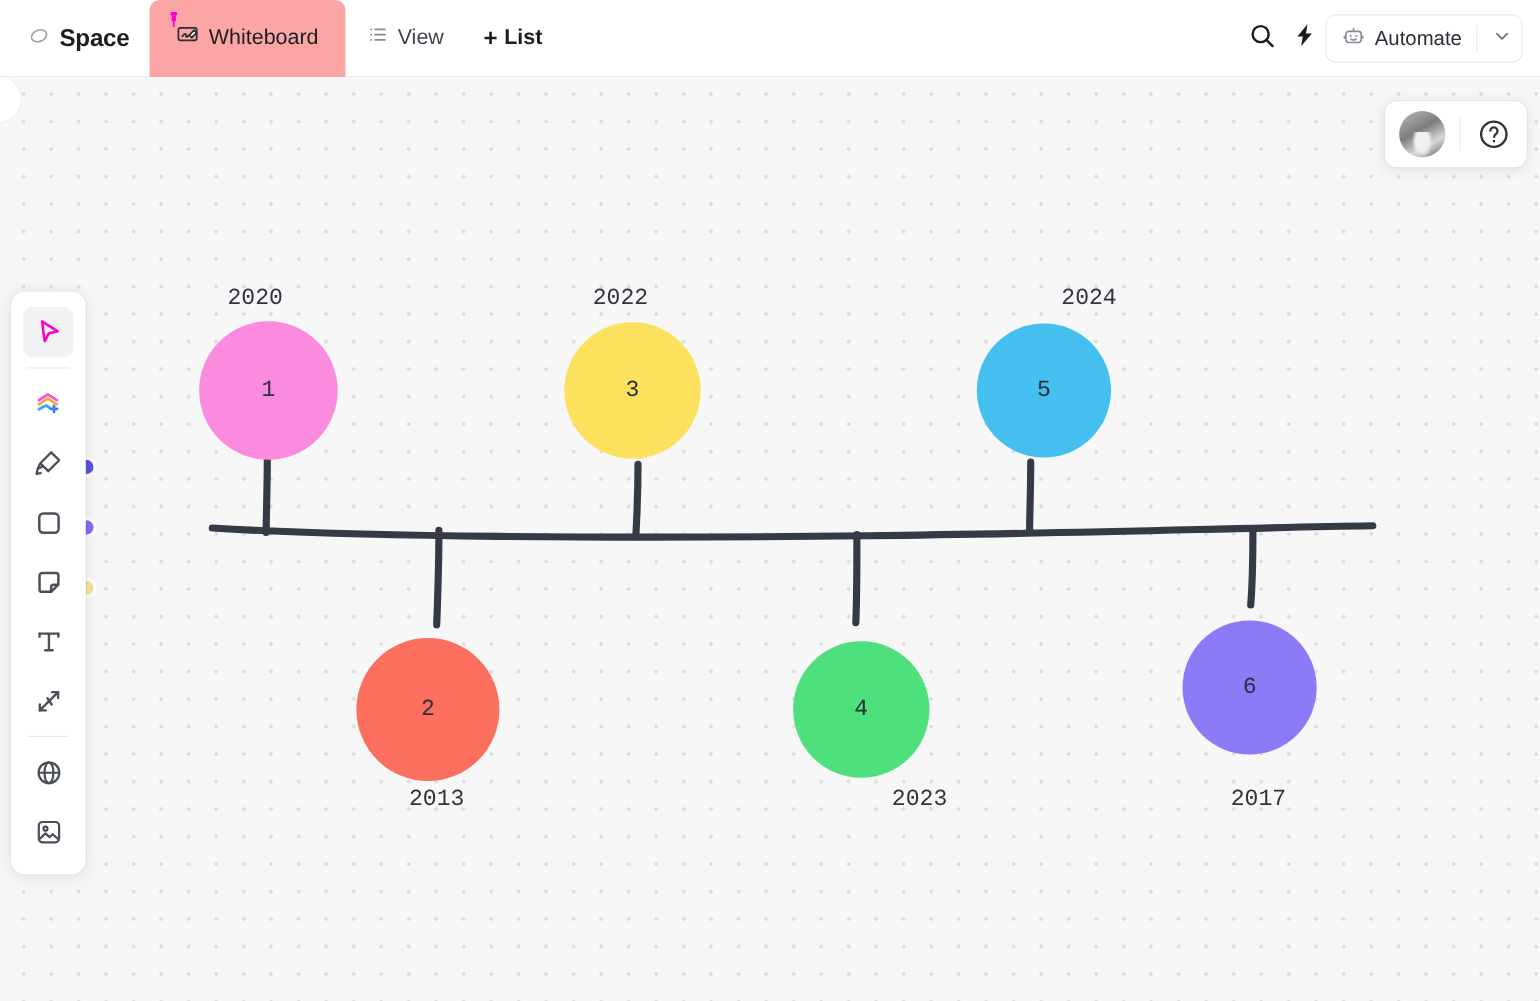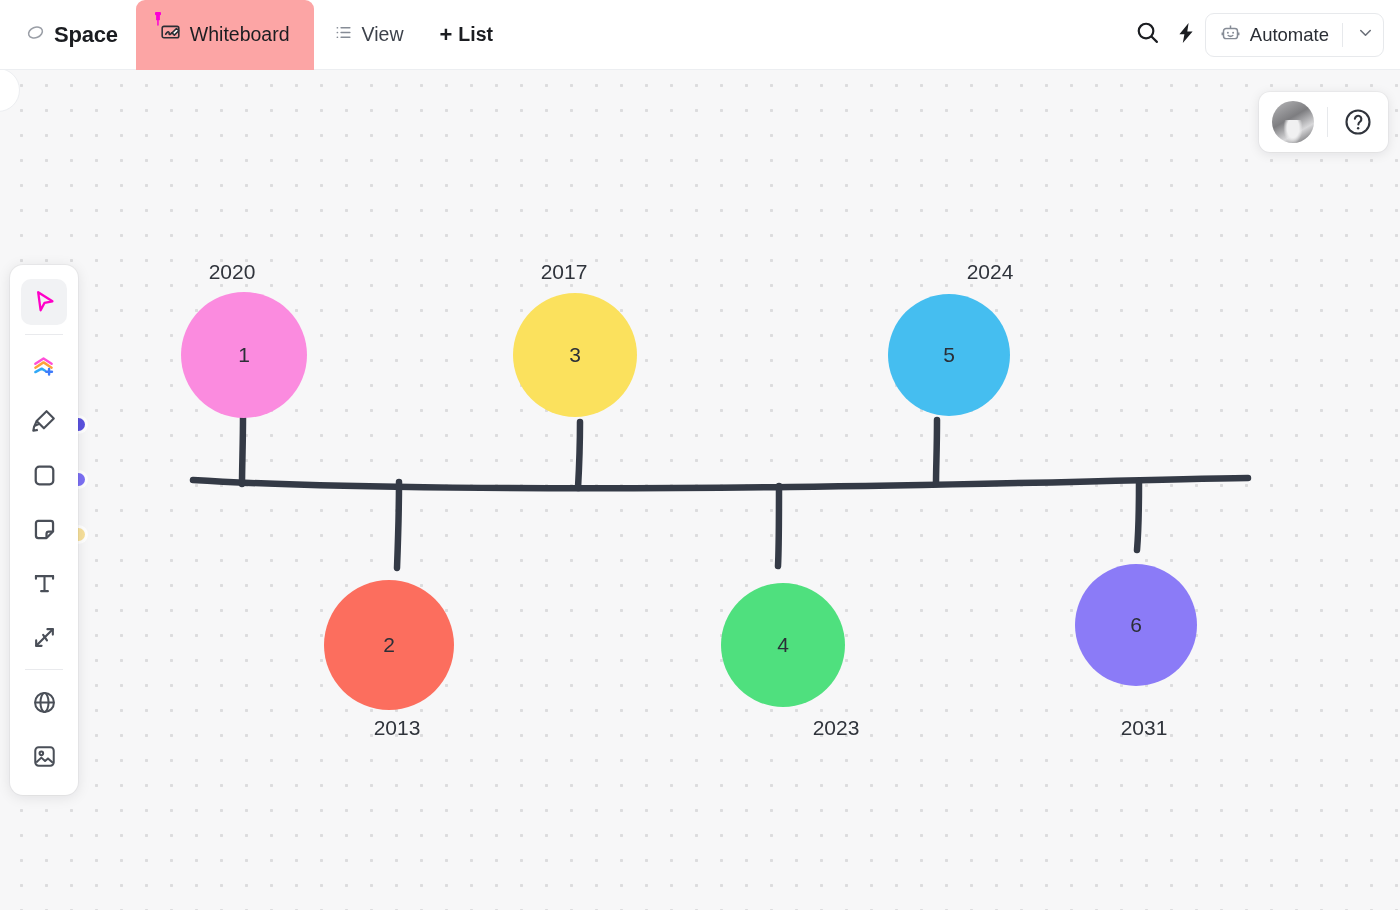--- a/index.html
+++ b/index.html
@@ -77,20 +77,21 @@
 
   
   .canvas {
     position: absolute; top: 70px; left: 0;
     width: 1400px; height: 840px;
     background-color: #f7f7f8;
     background-image: radial-gradient(circle, #dcdcde 1.4px, transparent 1.5px);
     background-size: 25px 25px;
     background-position: 9px 3px;
     overflow: hidden;
+    font-family: Liberation Mono, monospace;
   }
 
   
   .edge-widget {
     position: absolute; top: -2px; left: -24px;
     width: 44px; height: 44px; border-radius: 50%;
     background: #fff; border: 1px solid #eceef1;
     display: flex; align-items: center; justify-content: center;
     z-index: 5;
   }
@@ -273,39 +274,39 @@
       <div class="yr" style="left:232px; top:190px;">2020</div>
       <div class="node" style="left:181px; top:222px; width:126px; height:126px; background:#FB8BDF;">
         <span>1</span>
       </div>
 
       <div class="node" style="left:324px; top:510px; width:130px; height:130px; background:#FC6E5E;">
         <span>2</span>
       </div>
       <div class="yr" style="left:397px; top:646px;">2013</div>
 
-      <div class="yr" style="left:564px; top:190px;">2017</div>
+      <div class="yr" style="left:564px; top:190px;">2022</div>
       <div class="node" style="left:513px; top:223px; width:124px; height:124px; background:#FBE15D;">
         <span>3</span>
       </div>
 
       <div class="node" style="left:721px; top:513px; width:124px; height:124px; background:#4FE07E;">
         <span>4</span>
       </div>
       <div class="yr" style="left:836px; top:646px;">2023</div>
 
       <div class="yr" style="left:990px; top:190px;">2024</div>
       <div class="node" style="left:888px; top:224px; width:122px; height:122px; background:#45BEF0;">
         <span>5</span>
       </div>
 
       <div class="node" style="left:1075px; top:494px; width:122px; height:122px; background:#8B7BF7;">
         <span>6</span>
       </div>
-      <div class="yr" style="left:1144px; top:646px;">2031</div>
+      <div class="yr" style="left:1144px; top:646px;">2017</div>
     </div>
 
     <div class="toolbar">
 
       <div class="tool selected">
         <svg width="28" height="28" viewBox="0 0 24 24" fill="none" stroke="#FF00C8" stroke-width="2" stroke-linejoin="round">
           <path d="M7 3.6L19.2 11.4 12.4 12.8 9.1 19z"></path>
         </svg>
       </div>
 

